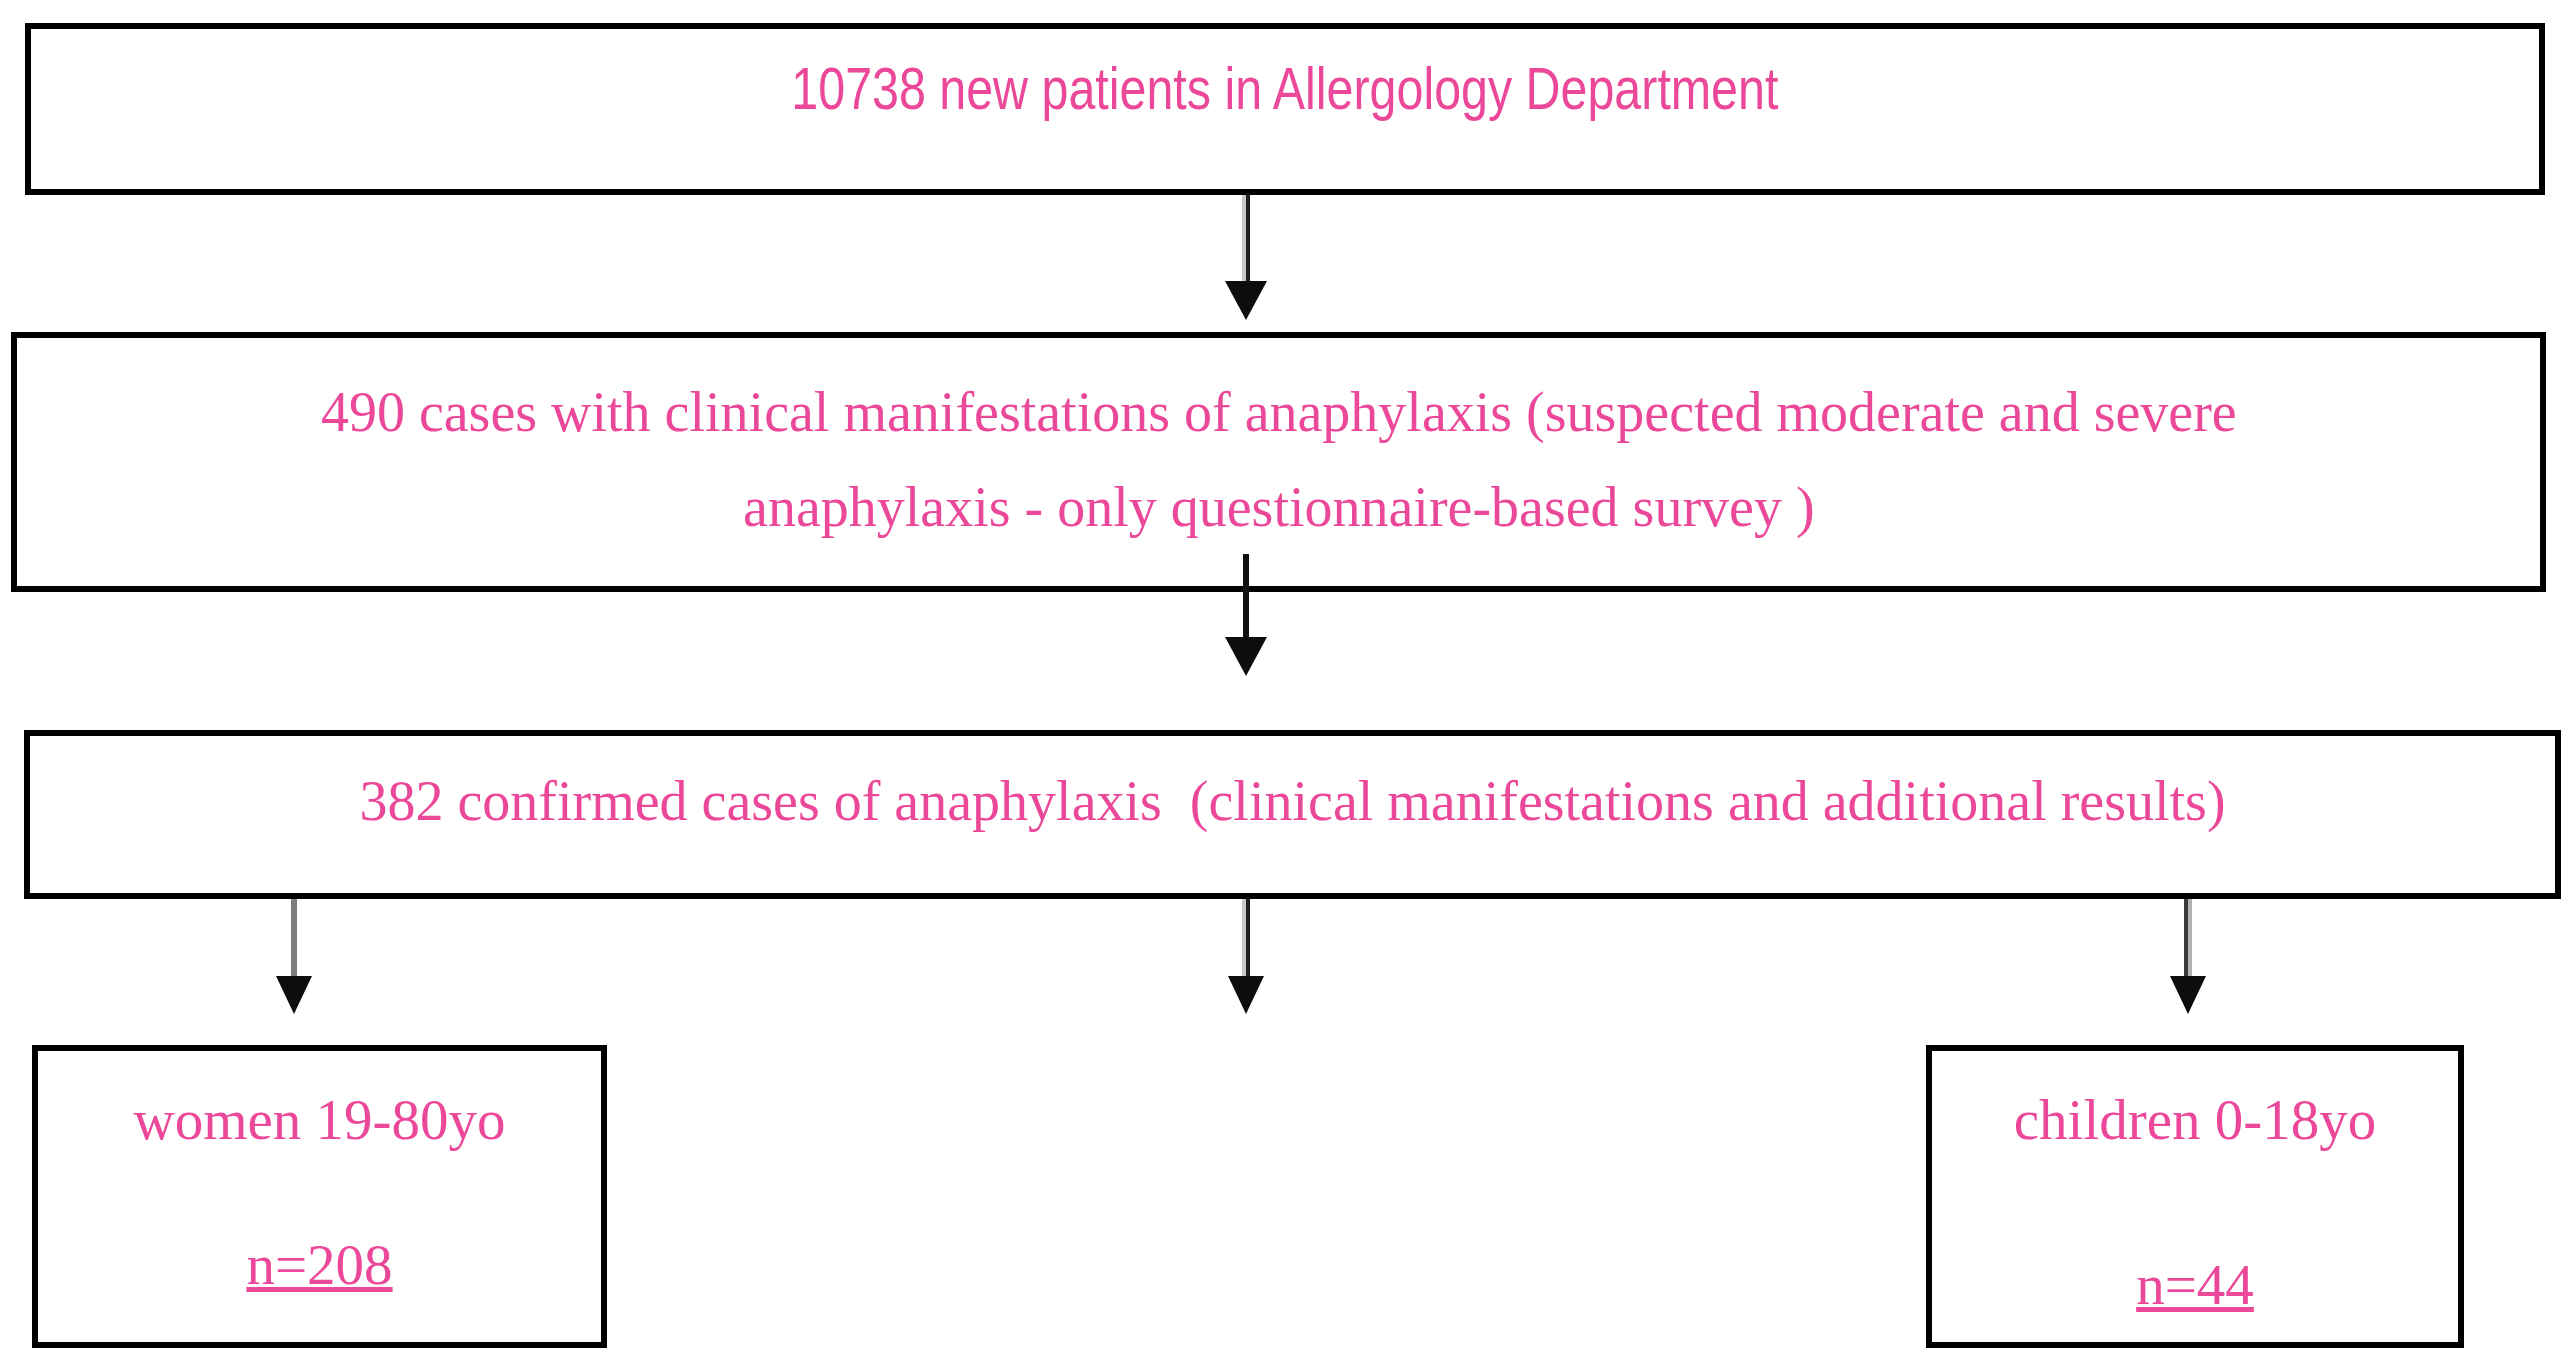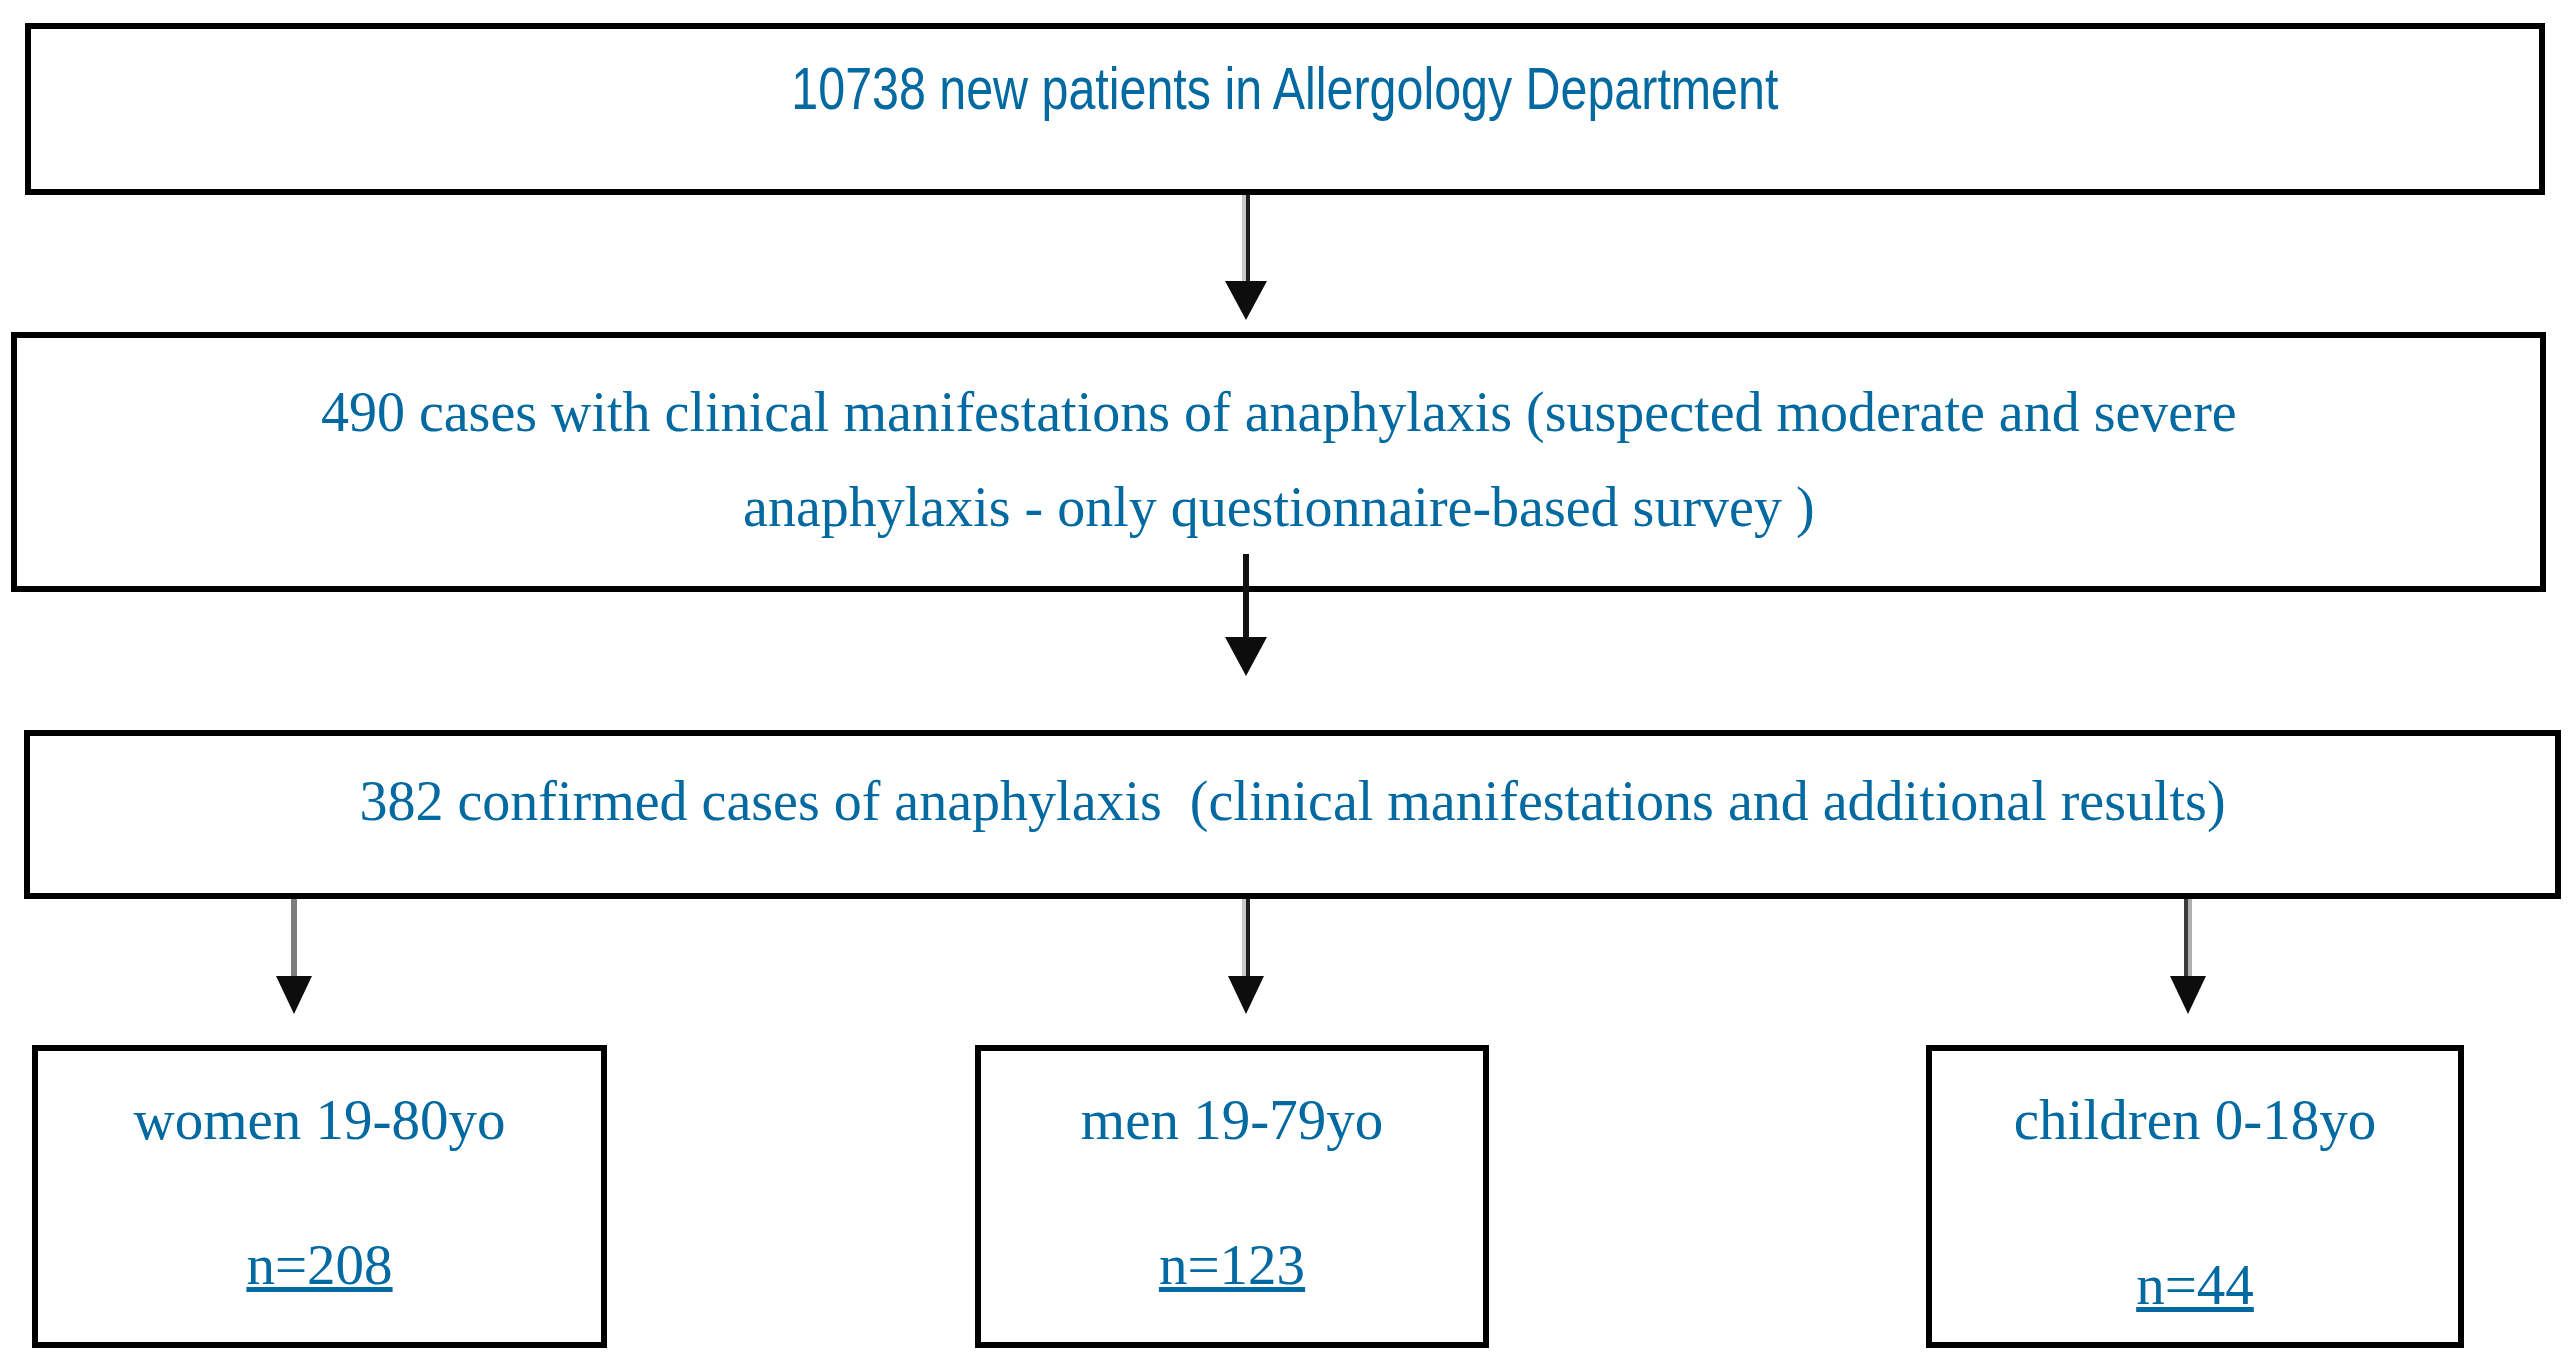--- a/index.html
+++ b/index.html
@@ -6,21 +6,21 @@
     margin: 0;
     padding: 0;
     background: #ffffff;
   }
   .stage {
     position: relative;
     width: 2576px;
     height: 1360px;
     background: #ffffff;
     font-family: "Liberation Serif", serif;
-    color: #0369a1;
+    color: #ec4899;
     overflow: hidden;
   }
   .box {
     position: absolute;
     box-sizing: border-box;
     border: 6px solid #000000;
     background: #ffffff;
     display: flex;
     flex-direction: column;
     align-items: center;
@@ -157,24 +157,20 @@
   <div class="arrow arrow-b arrow-b3">
     <span class="shaft"></span>
     <span class="head"></span>
   </div>
 
   <div class="box leaf leaf-women">
     <span class="txtline l1">women 19-80yo</span>
     <span class="txtline l2">n=208</span>
   </div>
 
-  <div class="box leaf leaf-men">
-    <span class="txtline l1">men 19-79yo</span>
-    <span class="txtline l2">n=123</span>
-  </div>
 
   <div class="box leaf leaf-children">
     <span class="txtline l1">children 0-18yo</span>
     <span class="txtline l2">n=44</span>
   </div>
 
 </div>
 
 
 </body></html>

